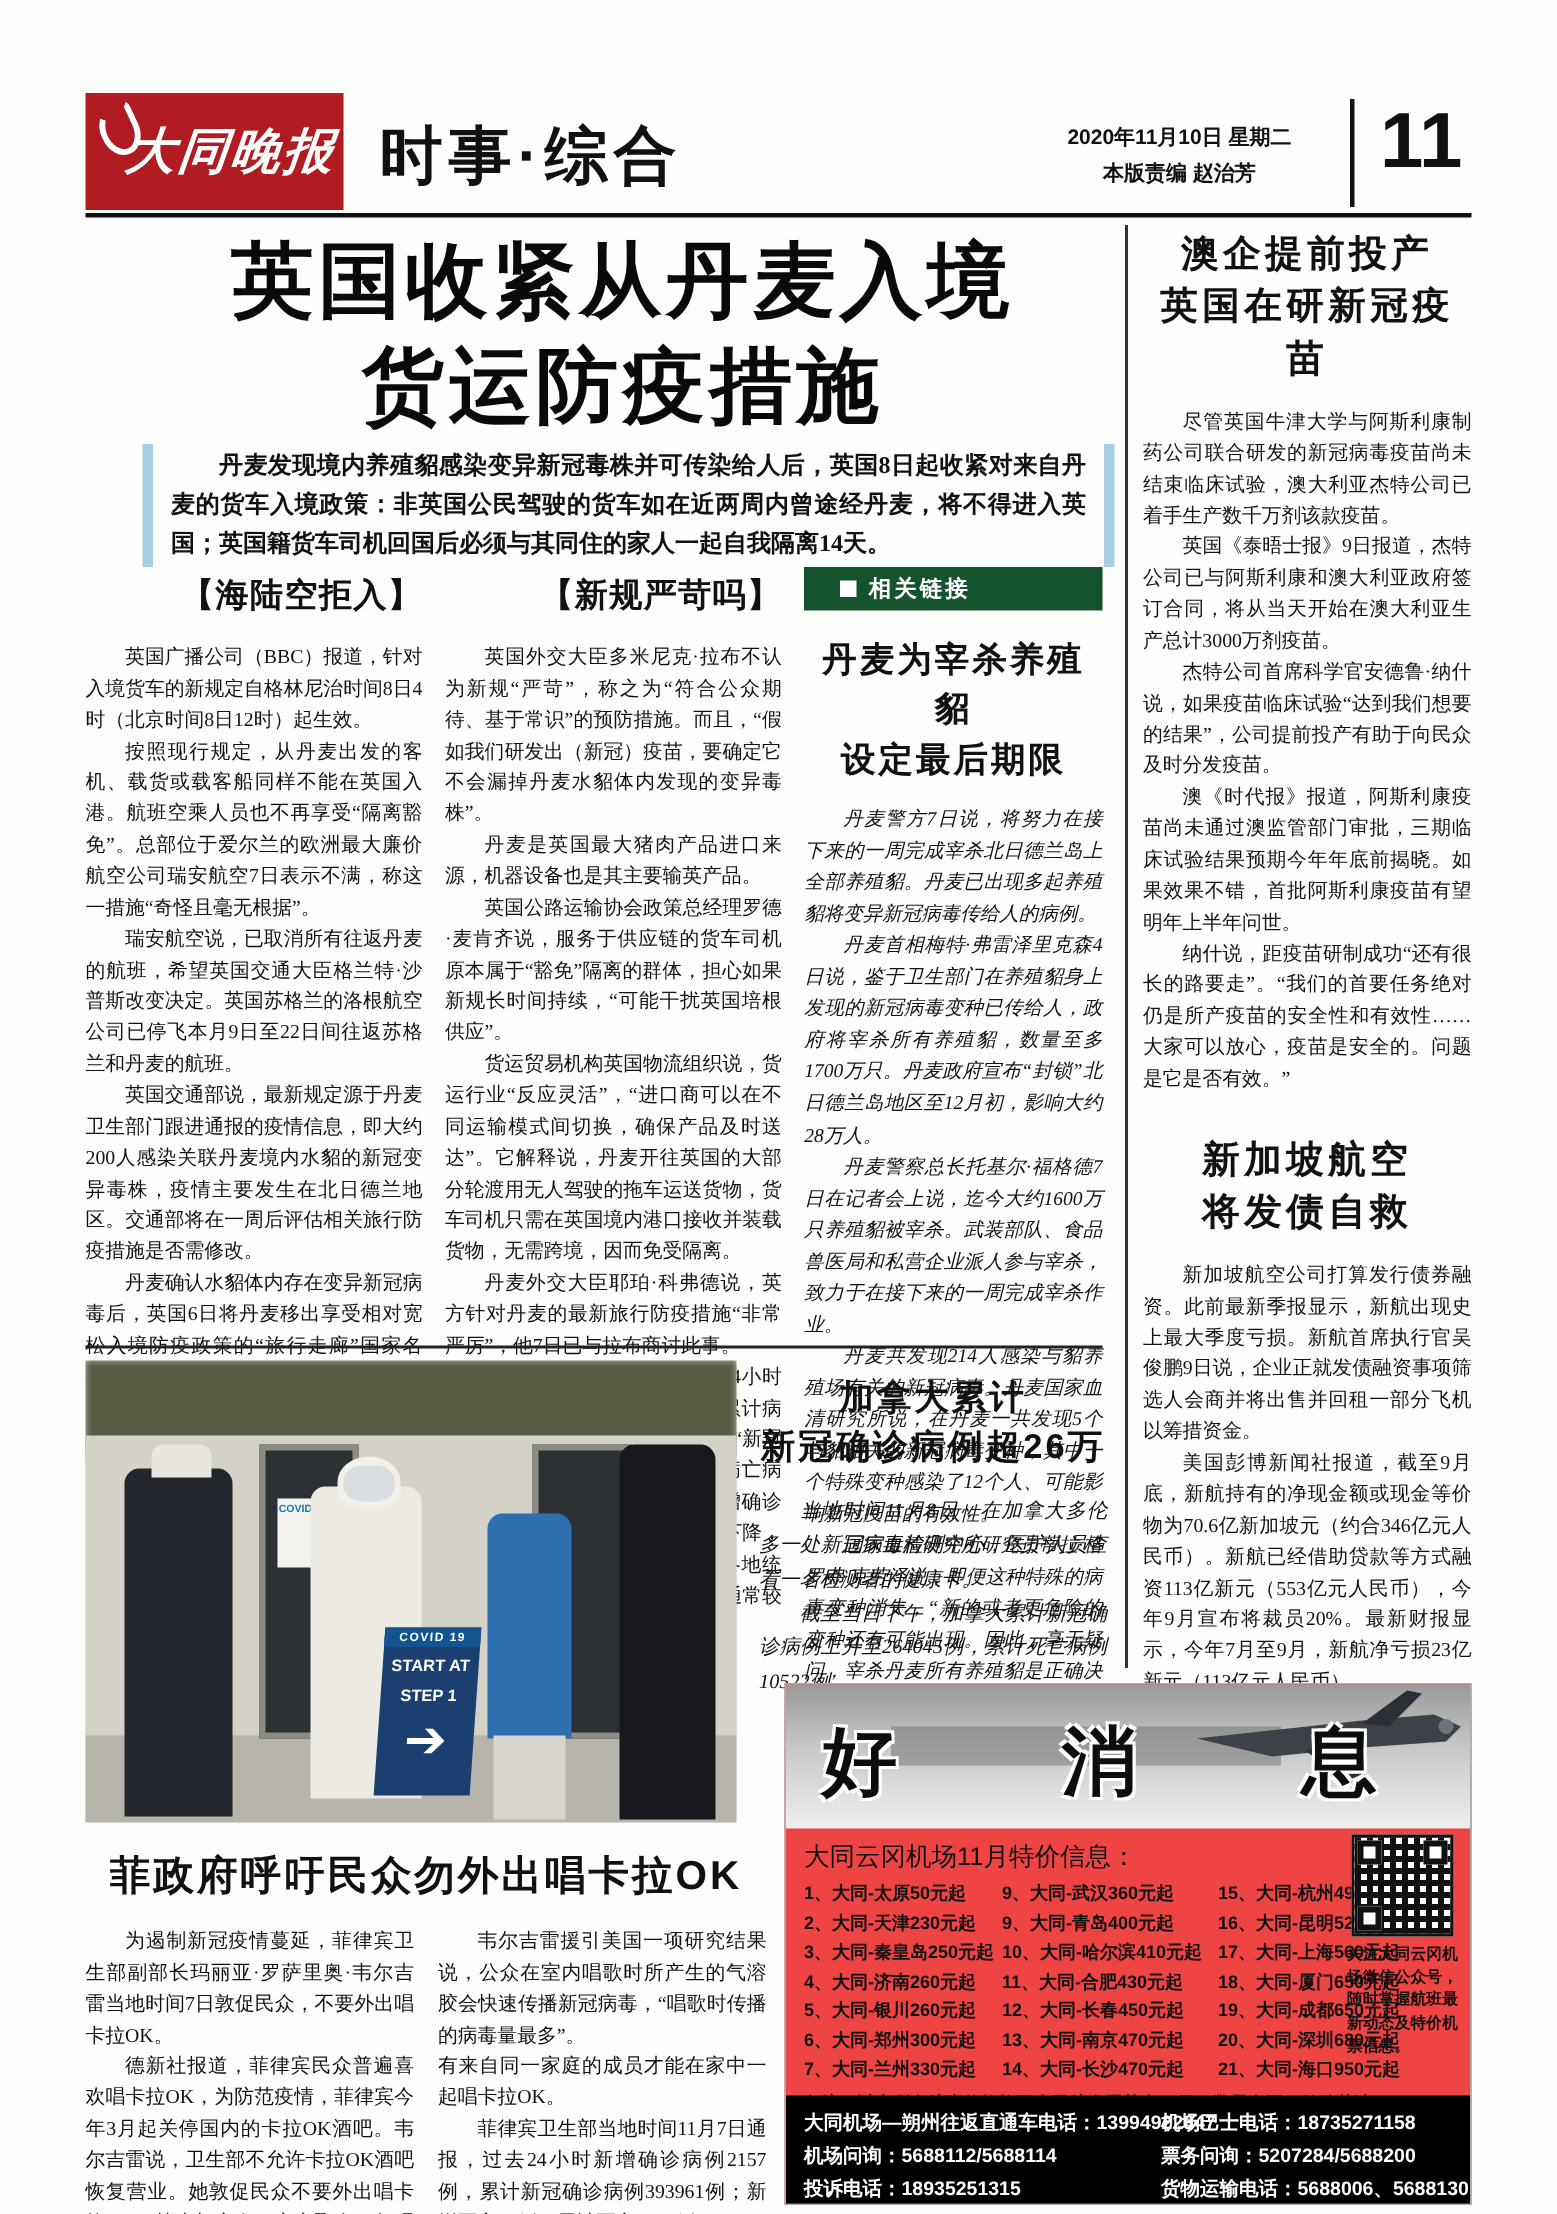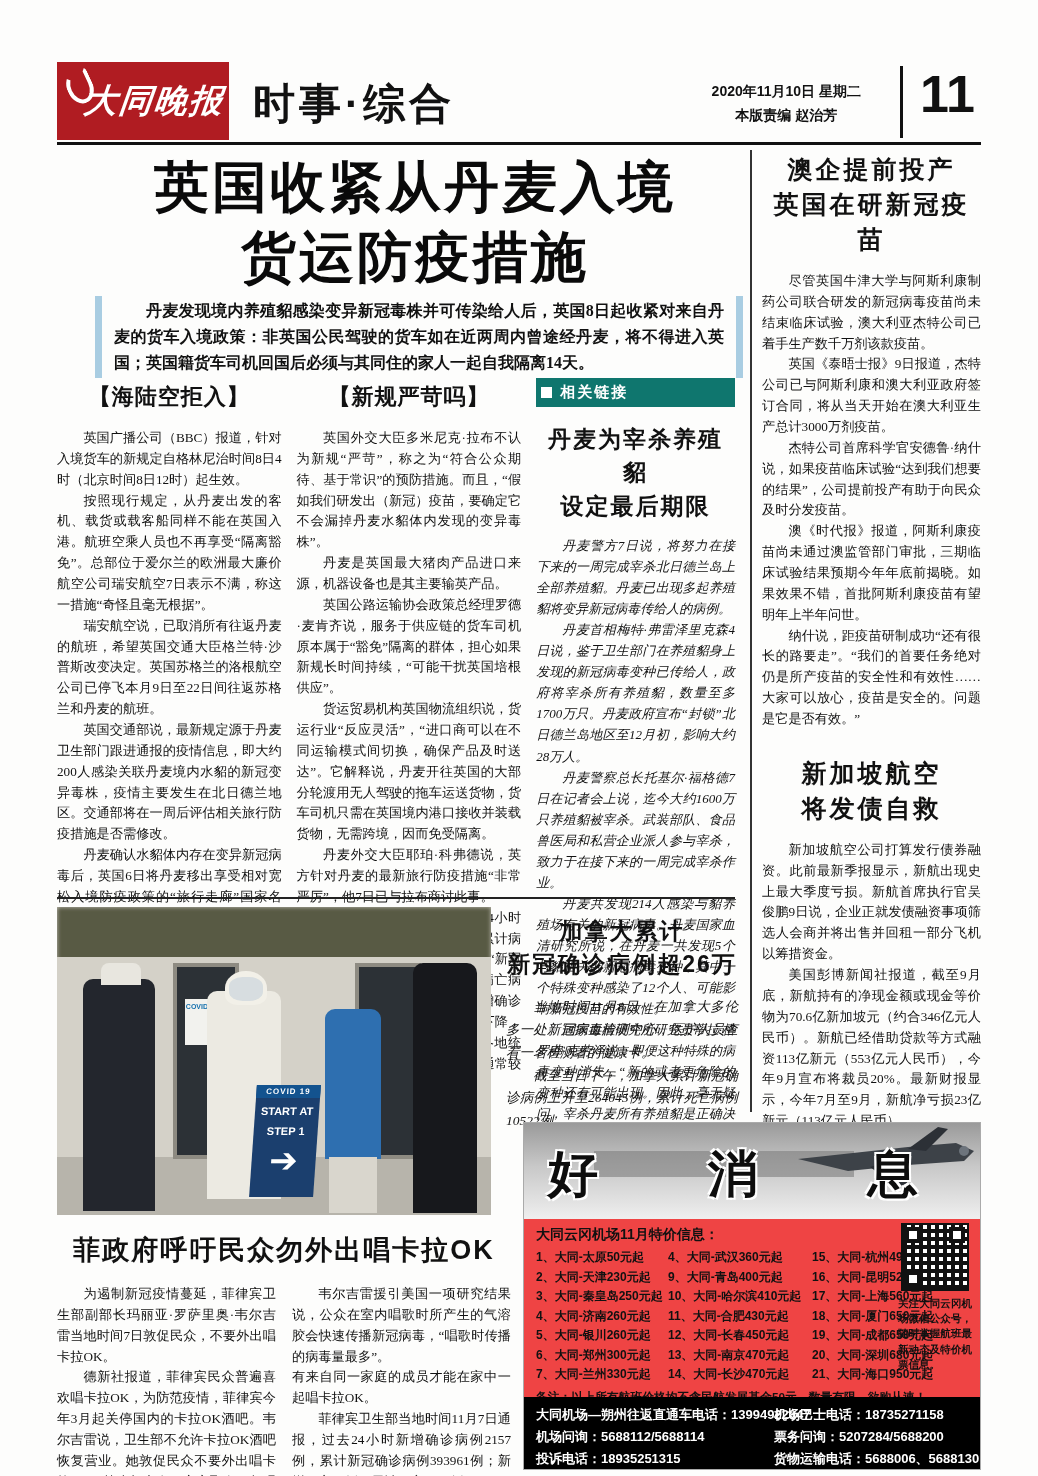--- a/index.html
+++ b/index.html
@@ -48,30 +48,30 @@
   .lead {
     position:absolute; left:95px; top:296px; width:648px;
     border-left:7px solid #a9cde2; border-right:7px solid #a9cde2; padding:2px 12px;
   }
   .lead p { font-size:16px; font-weight:bold; line-height:1.62; text-align:justify; text-indent:2em; }
 
   
   .cols { position:absolute; left:57px; top:378px; width:678px; display:flex; gap:15px; }
   .col { width:226px; }
   .col h3 {
-    text-align:center; font-family:"Liberation Serif", serif; font-weight:bold;
+    text-align:right; font-family:"Liberation Serif", serif; font-weight:bold;
     font-size:22px; letter-spacing:1px; margin:4px 0 16px 0;
   }
   .col p, .related p, .right-col p, .canada p, .karaoke p {
     font-size:13.2px; line-height:1.58; text-align:justify; text-indent:2em;
   }
   .related { width:200px; }
   .related-bar {
-    background:#0f766e; color:#fff; font-family:"Liberation Sans", sans-serif;
-    font-weight:bold; font-size:15px; padding:5px 5px; letter-spacing:2px;
+    background:#14532d; color:#fff; font-family:"Liberation Sans", sans-serif;
+    font-weight:bold; font-size:15px; padding:5px 24px; letter-spacing:2px;
     display:flex; align-items:center; gap:8px;
   }
   .related-bar .sq { width:11px; height:11px; background:#fff; display:inline-block; }
   .related h2 {
     text-align:center; font-family:"Liberation Sans", sans-serif; font-weight:900;
     font-size:23px; line-height:1.45; letter-spacing:2px; margin:16px 0 12px 0;
   }
   .related p { font-style:italic; font-size:13px; line-height:1.62; }
 
   .mid-rule { position:absolute; left:57px; top:897px; width:678px; height:2px; background:#222; }
@@ -140,21 +140,21 @@
   }
   .ad-banner .terminal { position:absolute; left:70px; top:28px; width:260px; height:26px; background:#7d7d7d; opacity:.6; }
   .ad-title {
     position:absolute; left:24px; top:18px;
     font-family:"Liberation Sans", sans-serif; font-weight:900; font-size:50px; letter-spacing:48px;
     color:#0d0d0d; white-space:nowrap;
     text-shadow:-2px -2px 0 #fff, 2px -2px 0 #fff, -2px 2px 0 #fff, 2px 2px 0 #fff;
   }
   .ad-plane { position:absolute; right:2px; top:2px; }
   .ad-body { position:relative; padding:7px 10px 2px 12px; }
-  .ad-info-header { font-family:"Liberation Sans", sans-serif; font-weight:bold; font-size:14px; margin-bottom:5px; }
+  .ad-info-header { font-family:"Liberation Sans", sans-serif; font-weight:normal; font-size:17px; margin-bottom:5px; }
   .price-grid {
     display:grid; grid-auto-flow:column;
     grid-template-rows:repeat(7,auto); grid-template-columns:128px 140px 96px;
     column-gap:4px; row-gap:2.5px;
     font-family:"Liberation Sans", sans-serif; font-weight:bold; font-size:12px; white-space:nowrap;
   }
   .qr-block { position:absolute; right:8px; top:4px; width:74px; text-align:center; }
   .qr {
     width:68px; height:68px; margin:0 auto; position:relative; background:#fff; border:2px solid #111;
     background-image:
@@ -322,21 +322,21 @@
     <div class="ad-body">
       <div class="ad-info-header">大同云冈机场11月特价信息：</div>
       <div class="price-grid">
         <span>1、大同-太原50元起</span>
         <span>2、大同-天津230元起</span>
         <span>3、大同-秦皇岛250元起</span>
         <span>4、大同-济南260元起</span>
         <span>5、大同-银川260元起</span>
         <span>6、大同-郑州300元起</span>
         <span>7、大同-兰州330元起</span>
-        <span>4、大同-武汉360元起</span>
+        <span>9、大同-武汉360元起</span>
         <span>9、大同-青岛400元起</span>
         <span>10、大同-哈尔滨410元起</span>
         <span>11、大同-合肥430元起</span>
         <span>12、大同-长春450元起</span>
         <span>13、大同-南京470元起</span>
         <span>14、大同-长沙470元起</span>
         <span>15、大同-杭州490元起</span>
         <span>16、大同-昆明520元起</span>
         <span>17、大同-上海560元起</span>
         <span>18、大同-厦门650元起</span>

